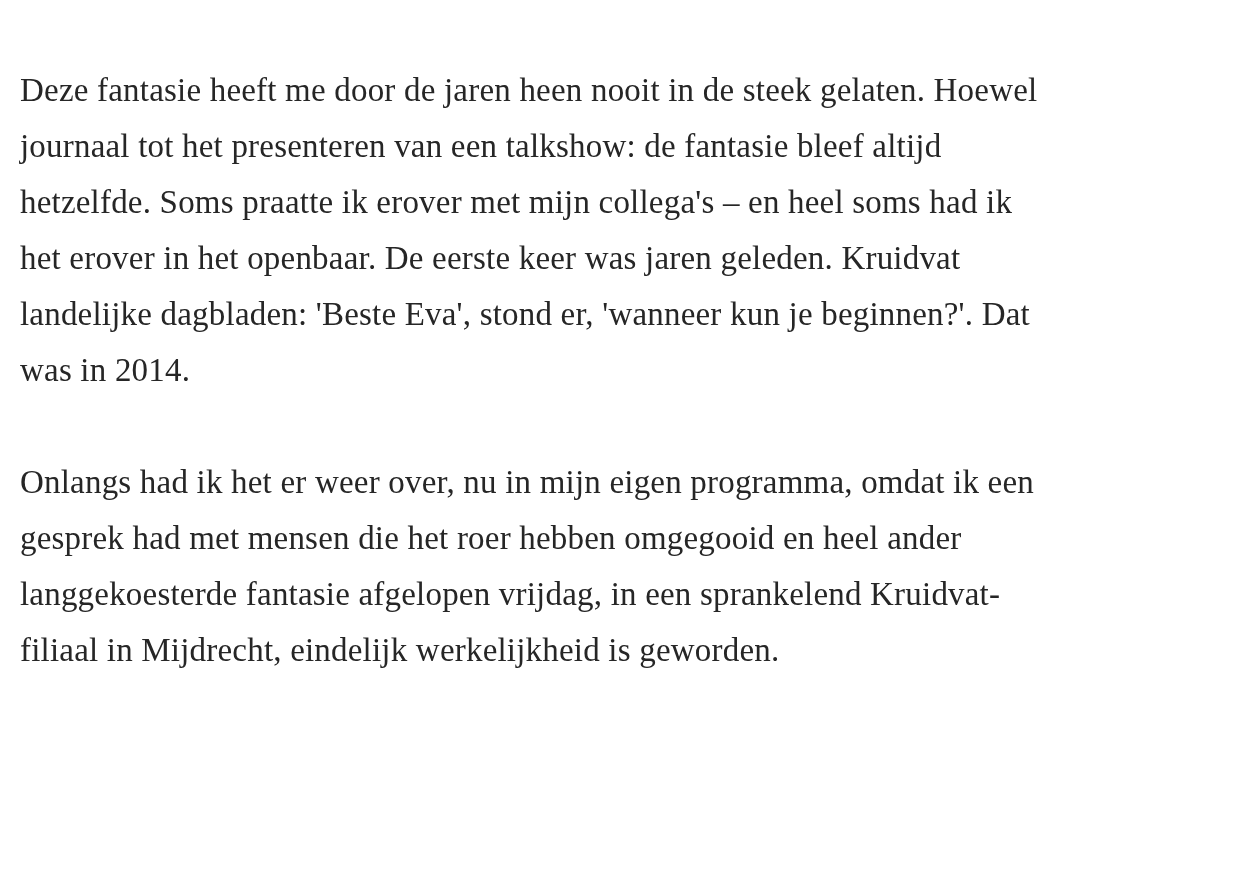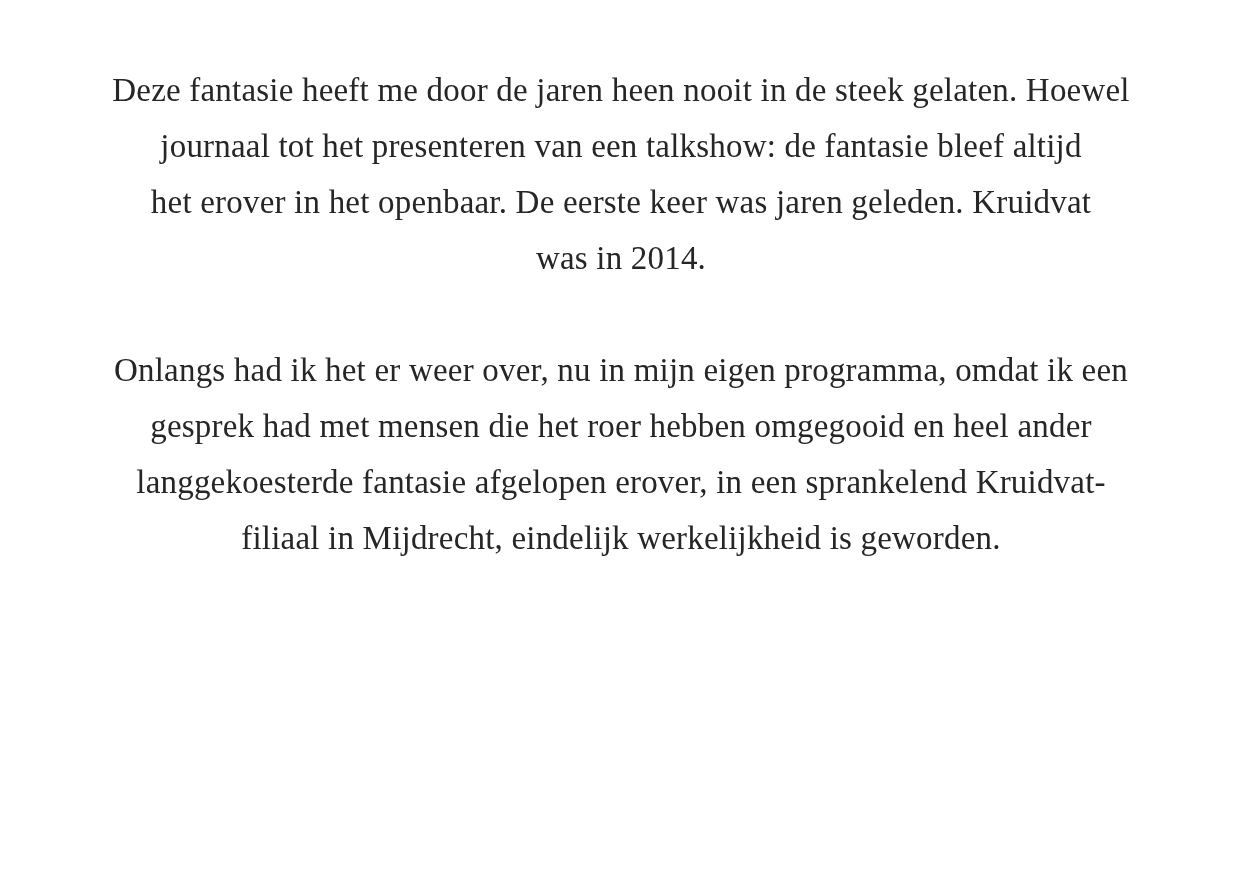--- a/index.html
+++ b/index.html
@@ -20,37 +20,38 @@
     font-size: 33px;
     line-height: 56px;
     color: #262626;
   }
   .paragraph {
     margin: 0 0 56px 0;
   }
   .text-line {
     white-space: nowrap;
     letter-spacing: 0.2px;
-    text-align: center;
   }
 </style>
 </head>
 <body>
 
 <main class="article">
 
   <p class="paragraph">
     </p>
     <div class="text-line">Deze fantasie heeft me door de jaren heen nooit in de steek gelaten. Hoewel</div>
     <div class="text-line">journaal tot het presenteren van een talkshow: de fantasie bleef altijd</div>
+    <div class="text-line">hetzelfde. Soms praatte ik erover met mijn collega's – en heel soms had ik</div>
     <div class="text-line">het erover in het openbaar. De eerste keer was jaren geleden. Kruidvat</div>
+    <div class="text-line">landelijke dagbladen: 'Beste Eva', stond er, 'wanneer kun je beginnen?'. Dat</div>
     <div class="text-line">was in 2014.</div>
   <p></p>
 
   <p class="paragraph">
     </p>
     <div class="text-line">Onlangs had ik het er weer over, nu in mijn eigen programma, omdat ik een</div>
     <div class="text-line">gesprek had met mensen die het roer hebben omgegooid en heel ander</div>
-    <div class="text-line">langgekoesterde fantasie afgelopen erover, in een sprankelend Kruidvat-</div>
+    <div class="text-line">langgekoesterde fantasie afgelopen vrijdag, in een sprankelend Kruidvat-</div>
     <div class="text-line">filiaal in Mijdrecht, eindelijk werkelijkheid is geworden.</div>
   <p></p>
 
 </main>
 
 </body></html>

